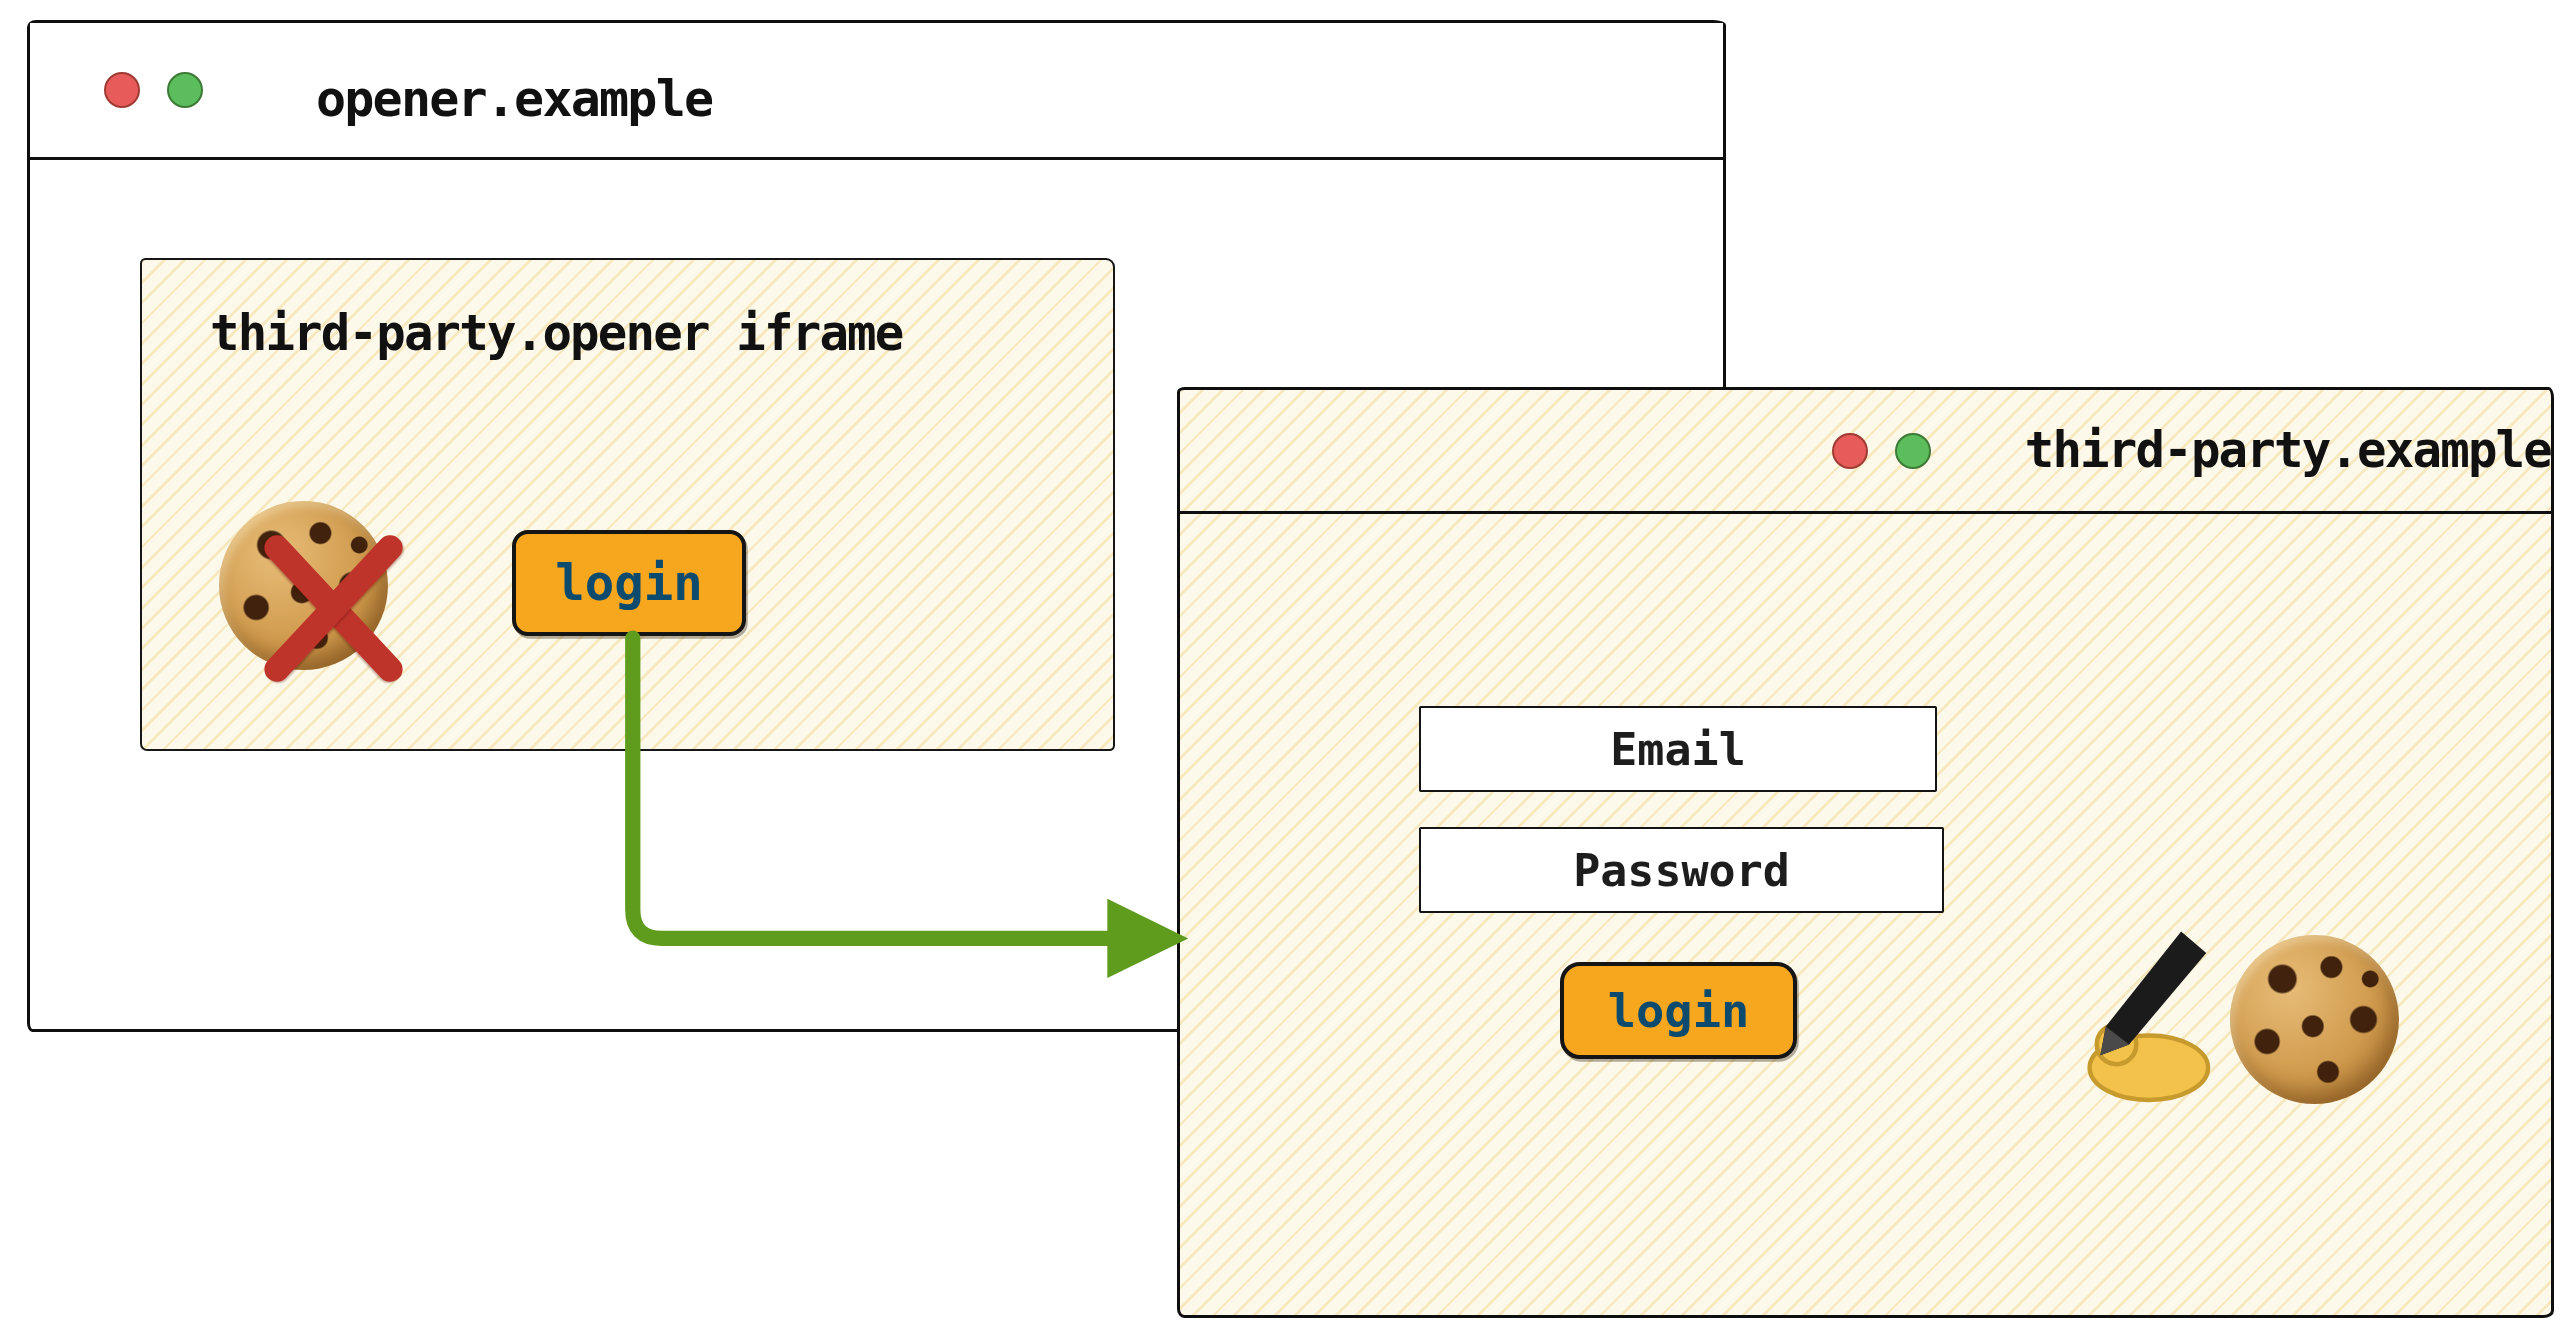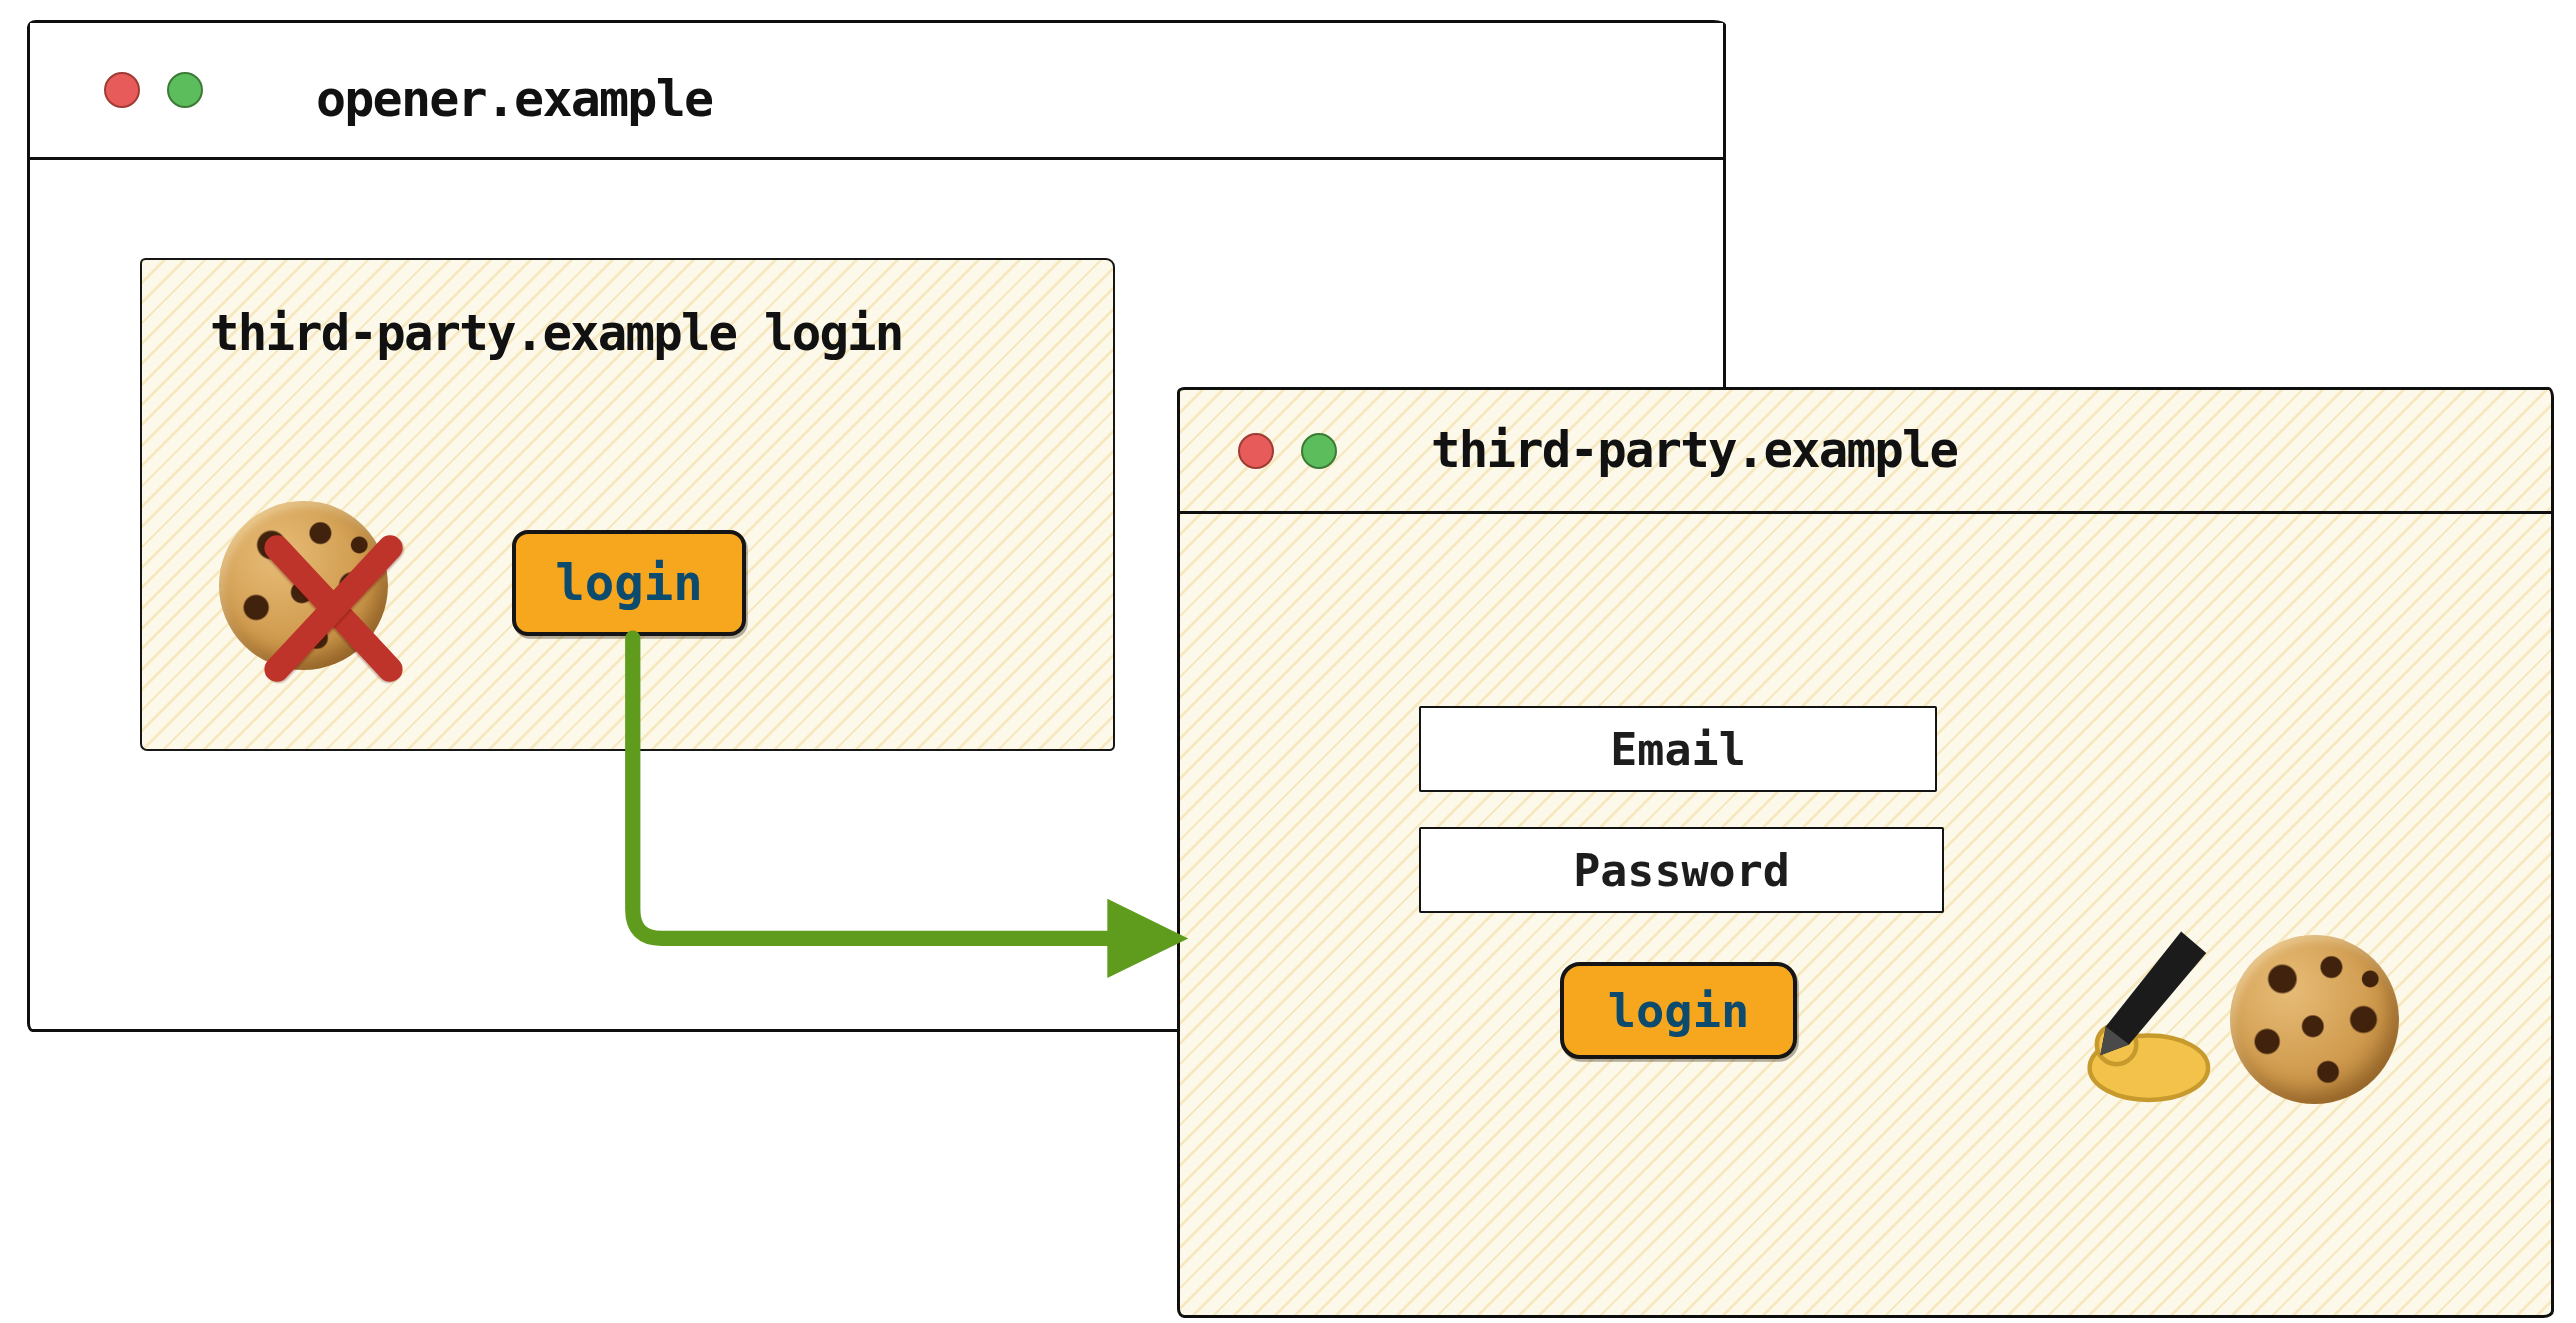--- a/index.html
+++ b/index.html
@@ -22,21 +22,21 @@
 
   .hatch {
     background-color:#fdf9ea;
     background-image:repeating-linear-gradient(135deg,
       rgba(234,198,105,0.33) 0px, rgba(234,198,105,0.33) 2.7px,
       transparent 2.7px, transparent 14.4px);
   }
 
   .titlebar { display:flex; align-items:center; border-bottom:3.6px solid #0f0f0f; box-sizing:border-box; }
   .opener > .titlebar { height:137px; padding-left:74px; background:#fff; }
-  .popup  > .titlebar { height:124px; padding-left:58px; background:transparent; }
+  .popup  > .titlebar { height:124px; padding-left:58px; background:transparent;justify-content:flex-end; }
 
   .light { width:36px; height:36px; border-radius:50%; margin-right:27px; box-sizing:border-box; flex:none; cursor:pointer; }
   .light.red   { background:#e85b5b; border:2.7px solid #9e3b33; }
   .light.green { background:#5cbd5c; border:2.7px solid #3c7a36; }
 
   .title { font-size:50px; font-weight:700; letter-spacing:-1.8px; white-space:nowrap; }
   .opener .title { margin-left:86px;margin-top:18px; }
   .popup  .title { margin-left:67px; font-size:49px; }
 
   
@@ -106,21 +106,21 @@
 <div class="canvas">
 
   <section class="window opener">
     <header class="titlebar">
       <span class="light red"></span>
       <span class="light green"></span>
       <span class="title">opener.example</span>
     </header>
 
     <div class="iframe hatch">
-      <div class="iframe-title">third-party.example login</div>
+      <div class="iframe-title">third-party.opener iframe</div>
 
       <div class="cookie in-iframe"></div>
       <div class="xmark">
           <i></i>
           <i></i>
         </div>
 
       <button class="login-btn">login</button>
     </div>
   </section>

